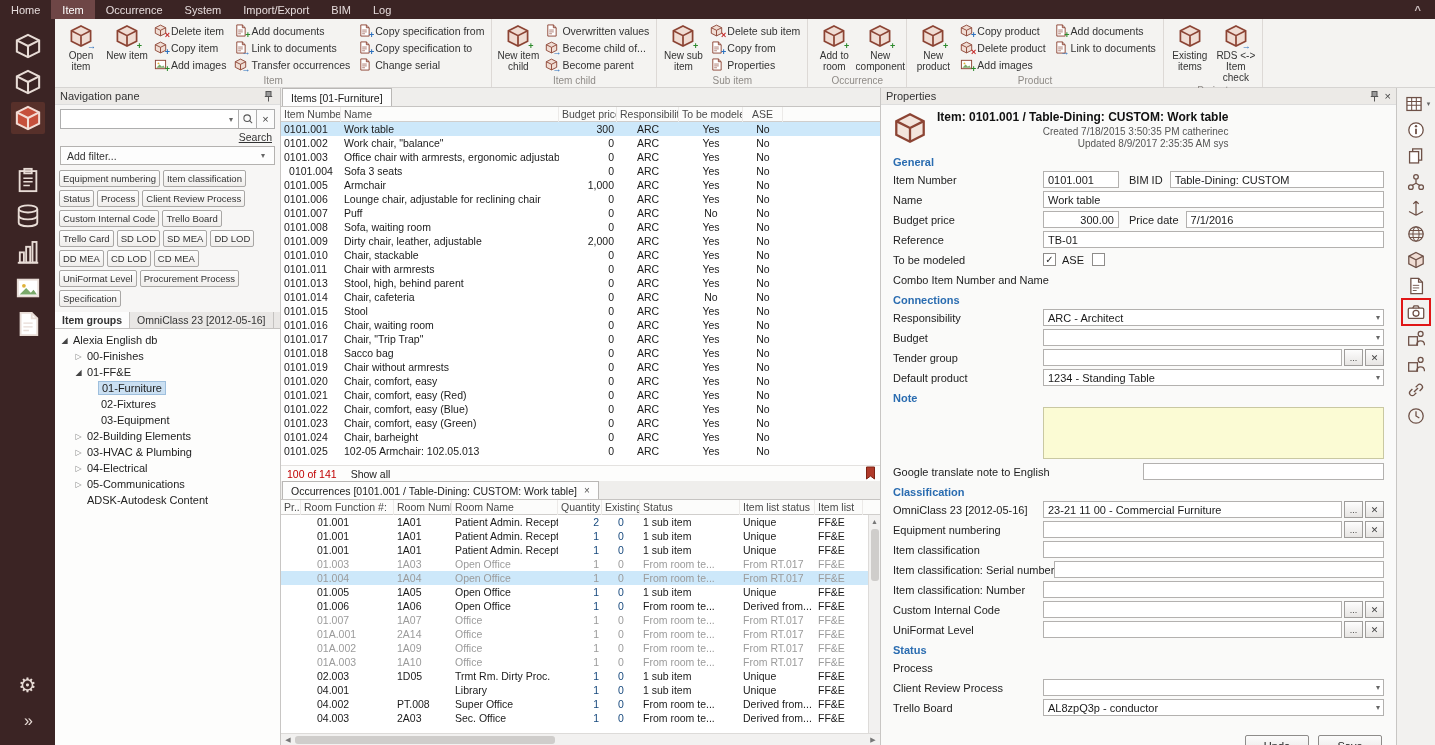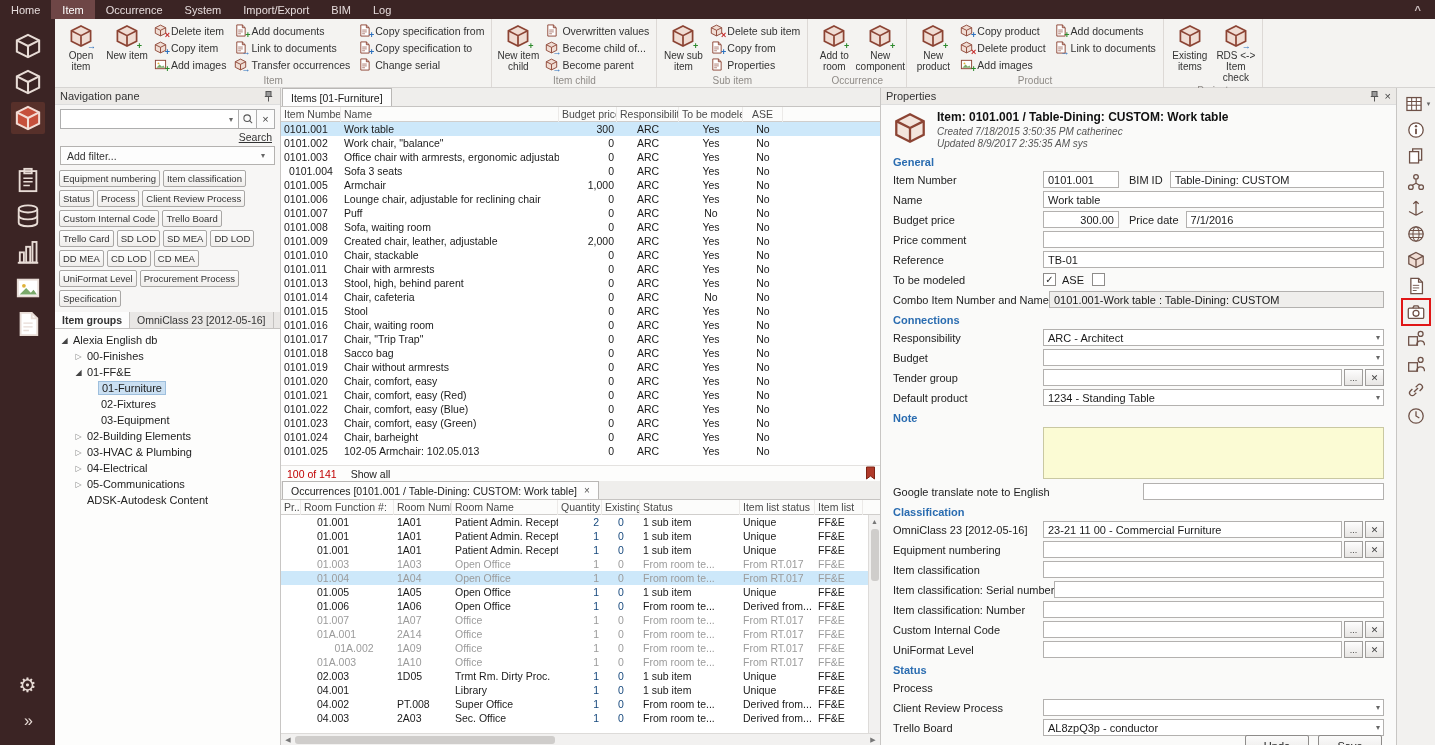--- a/index.html
+++ b/index.html
@@ -97,21 +97,21 @@
 .hscroll .arr{width:14px;font-size:7px;color:#777;text-align:center;}
 .hscroll .thumb{width:260px;height:8px;background:#cfcdcb;border-radius:3px;}
 
 
 #props{position:absolute;left:881px;top:88px;width:516px;height:657px;background:#fafaf9;border-right:1px solid #c8c6c4;display:flex;flex-direction:column;}
 .props-body{flex:1;overflow:hidden;padding:5px 12px 0 12px;position:relative;}
 .ptitle-row{display:flex;gap:10px;margin-bottom:2px;}
 .pitem-icon{width:34px;height:32px;flex:none;margin-top:2px;}
 .pitem-icon svg{width:100%;height:100%;}
 .ptitle{font-size:12px;font-weight:bold;color:#111;margin-bottom:2px;}
-.pmeta{font-size:10px;font-style:italic;color:#555;line-height:12px;}
+.pmeta{font-size:10px;color:#555;line-height:12px;text-align:right;}
 .psec{color:#2a6cb0;font-weight:bold;font-size:11px;margin:6px 0 3px 0;}
 .prow{display:flex;align-items:center;margin-bottom:3px;min-height:17px;}
 .plabel{flex:0 0 150px;font-size:11px;color:#222;white-space:nowrap;}
 .plabel.mid{flex:0 0 auto;padding:0 7px 0 10px;}
 .plabel.wide{flex:0 0 250px;}
 .pfield{height:17px;border:1px solid #b3b1af;background:#fff;display:flex;align-items:center;padding:0 4px;font-size:11px;position:relative;overflow:hidden;white-space:nowrap;}
 .pfield.flex1{flex:1;}
 .pfield.w76{flex:0 0 76px;}
 .pfield.ro{background:#efeeec;}
 .pfield.num span{margin-left:auto;}
@@ -730,21 +730,21 @@
         <div class="grid-row">
           <div class="g-cell " style="width: 60px;">0101.008</div>
           <div class="g-cell " style="width: 218px;">Sofa, waiting room</div>
           <div class="g-cell al-r" style="width: 58px;">0</div>
           <div class="g-cell al-c" style="width: 62px;">ARC</div>
           <div class="g-cell al-c" style="width: 64px;">Yes</div>
           <div class="g-cell al-c" style="width: 40px;">No</div>
         </div>
         <div class="grid-row">
           <div class="g-cell " style="width: 60px;">0101.009</div>
-          <div class="g-cell " style="width: 218px;">Created chair, leather, adjustable</div>
+          <div class="g-cell " style="width: 218px;">Dirty chair, leather, adjustable</div>
           <div class="g-cell al-r" style="width: 58px;">2,000</div>
           <div class="g-cell al-c" style="width: 62px;">ARC</div>
           <div class="g-cell al-c" style="width: 64px;">Yes</div>
           <div class="g-cell al-c" style="width: 40px;">No</div>
         </div>
         <div class="grid-row">
           <div class="g-cell " style="width: 60px;">0101.010</div>
           <div class="g-cell " style="width: 218px;">Chair, stackable</div>
           <div class="g-cell al-r" style="width: 58px;">0</div>
           <div class="g-cell al-c" style="width: 62px;">ARC</div>
@@ -986,21 +986,21 @@
           <div class="g-cell " style="width: 58px;">2A14</div>
           <div class="g-cell " style="width: 106px;">Office</div>
           <div class="g-cell al-r" style="width: 44px;">1</div>
           <div class="g-cell al-c" style="width: 38px;">0</div>
           <div class="g-cell " style="width: 100px;">From room te...</div>
           <div class="g-cell " style="width: 75px;">From RT.017</div>
           <div class="g-cell " style="width: 48px;">FF&amp;E</div>
         </div>
         <div class="grid-row muted">
           <div class="g-cell " style="width: 20px;"></div>
-          <div class="g-cell " style="width: 93px; padding-left: 16px; text-align: center;">01A.002</div>
+          <div class="g-cell " style="width: 93px; padding-left: 16px;">01A.002</div>
           <div class="g-cell " style="width: 58px;">1A09</div>
           <div class="g-cell " style="width: 106px;">Office</div>
           <div class="g-cell al-r" style="width: 44px;">1</div>
           <div class="g-cell al-c" style="width: 38px;">0</div>
           <div class="g-cell " style="width: 100px;">From room te...</div>
           <div class="g-cell " style="width: 75px;">From RT.017</div>
           <div class="g-cell " style="width: 48px;">FF&amp;E</div>
         </div>
         <div class="grid-row muted">
           <div class="g-cell " style="width: 20px;"></div>
@@ -1117,42 +1117,33 @@
         <div class="plabel">Budget price</div>
         <div class="pfield w76 num">
             <span>300.00</span>
           </div>
         <div class="plabel mid">Price date</div>
         <div class="pfield flex1">
             <span>7/1/2016</span>
           </div>
       </div>
       <div class="prow">
-        <div class="plabel">Price comment</div>
-        <div class="pfield flex1">
-            <span></span>
-          </div>
-      </div>
-      <div class="prow">
         <div class="plabel">Reference</div>
         <div class="pfield flex1">
             <span>TB-01</span>
           </div>
       </div>
       <div class="prow">
         <div class="plabel">To be modeled</div>
         <span class="cbx" id="cbx-modeled">✓</span>
         <span style="padding-right:8px;">ASE</span>
         <span class="cbx" id="cbx-ase"></span>
       </div>
       <div class="prow">
         <div class="plabel">Combo Item Number and Name</div>
-        <div class="pfield flex1 ro">
-            <span>0101.001-Work table : Table-Dining: CUSTOM</span>
-          </div>
       </div>
 
       <div class="psec">Connections</div>
       <div class="prow">
         <div class="plabel">Responsibility</div>
         <div class="pfield flex1 dd">
             <span>ARC - Architect</span>
           </div>
       </div>
       <div class="prow">

